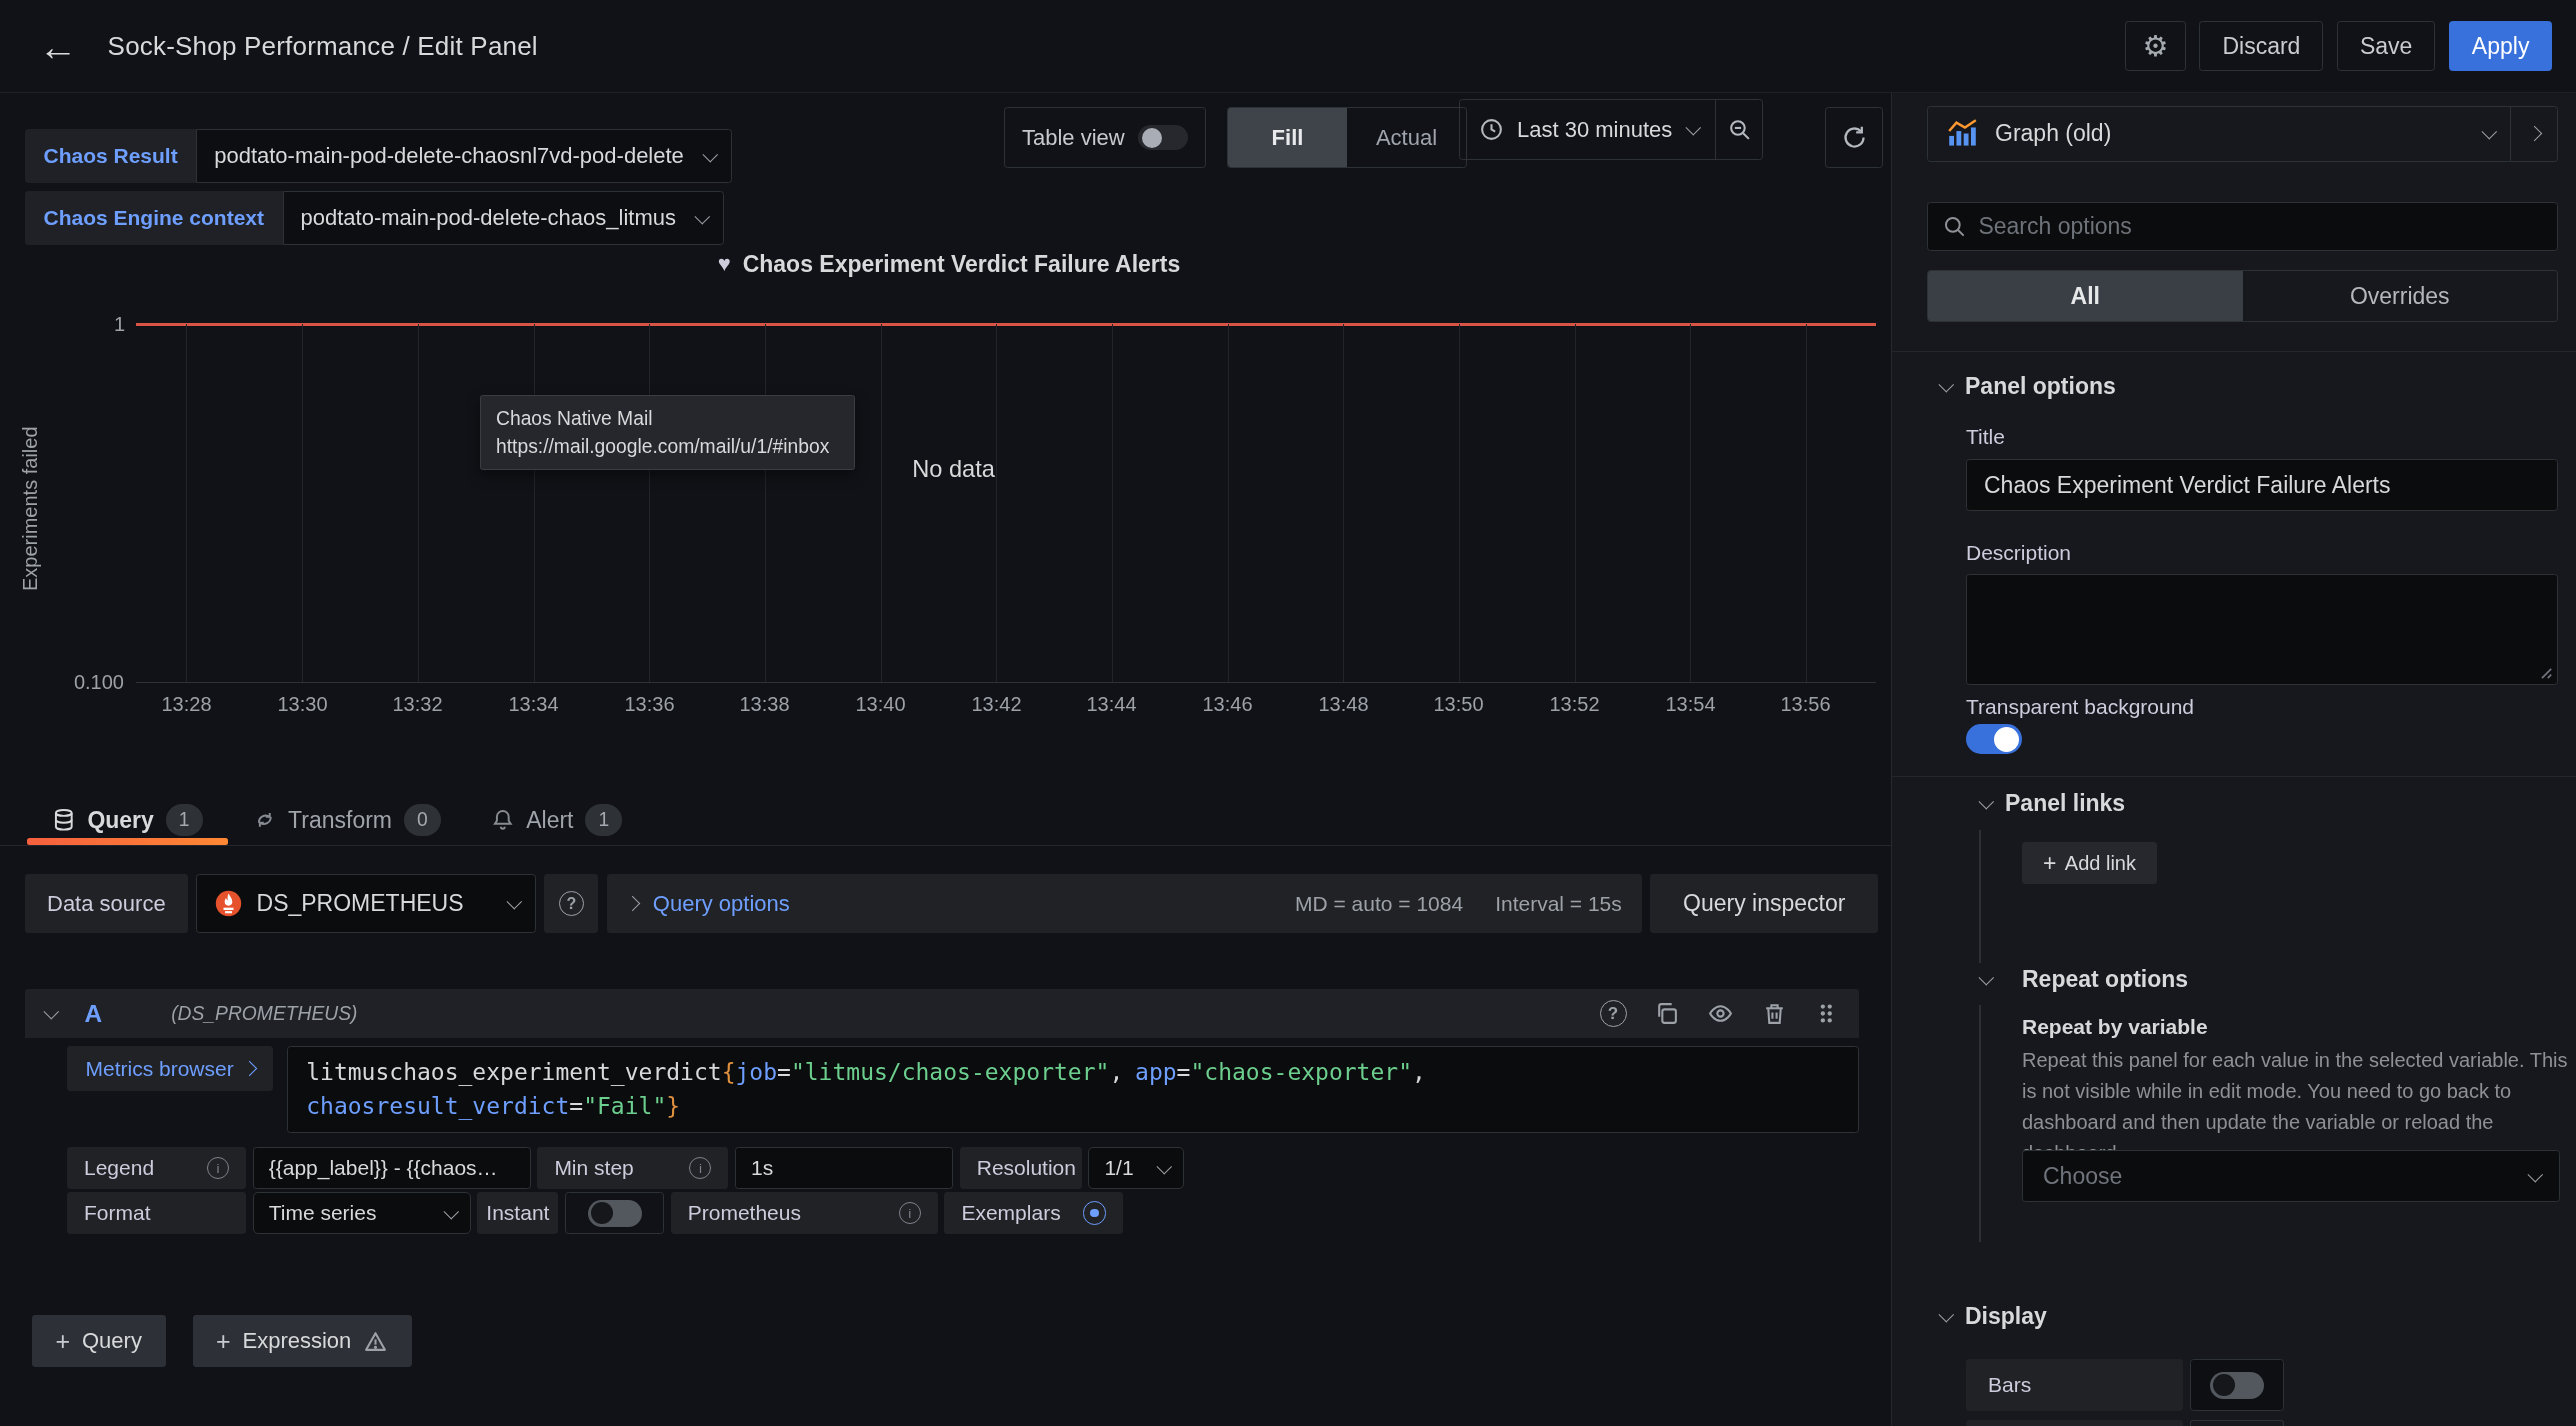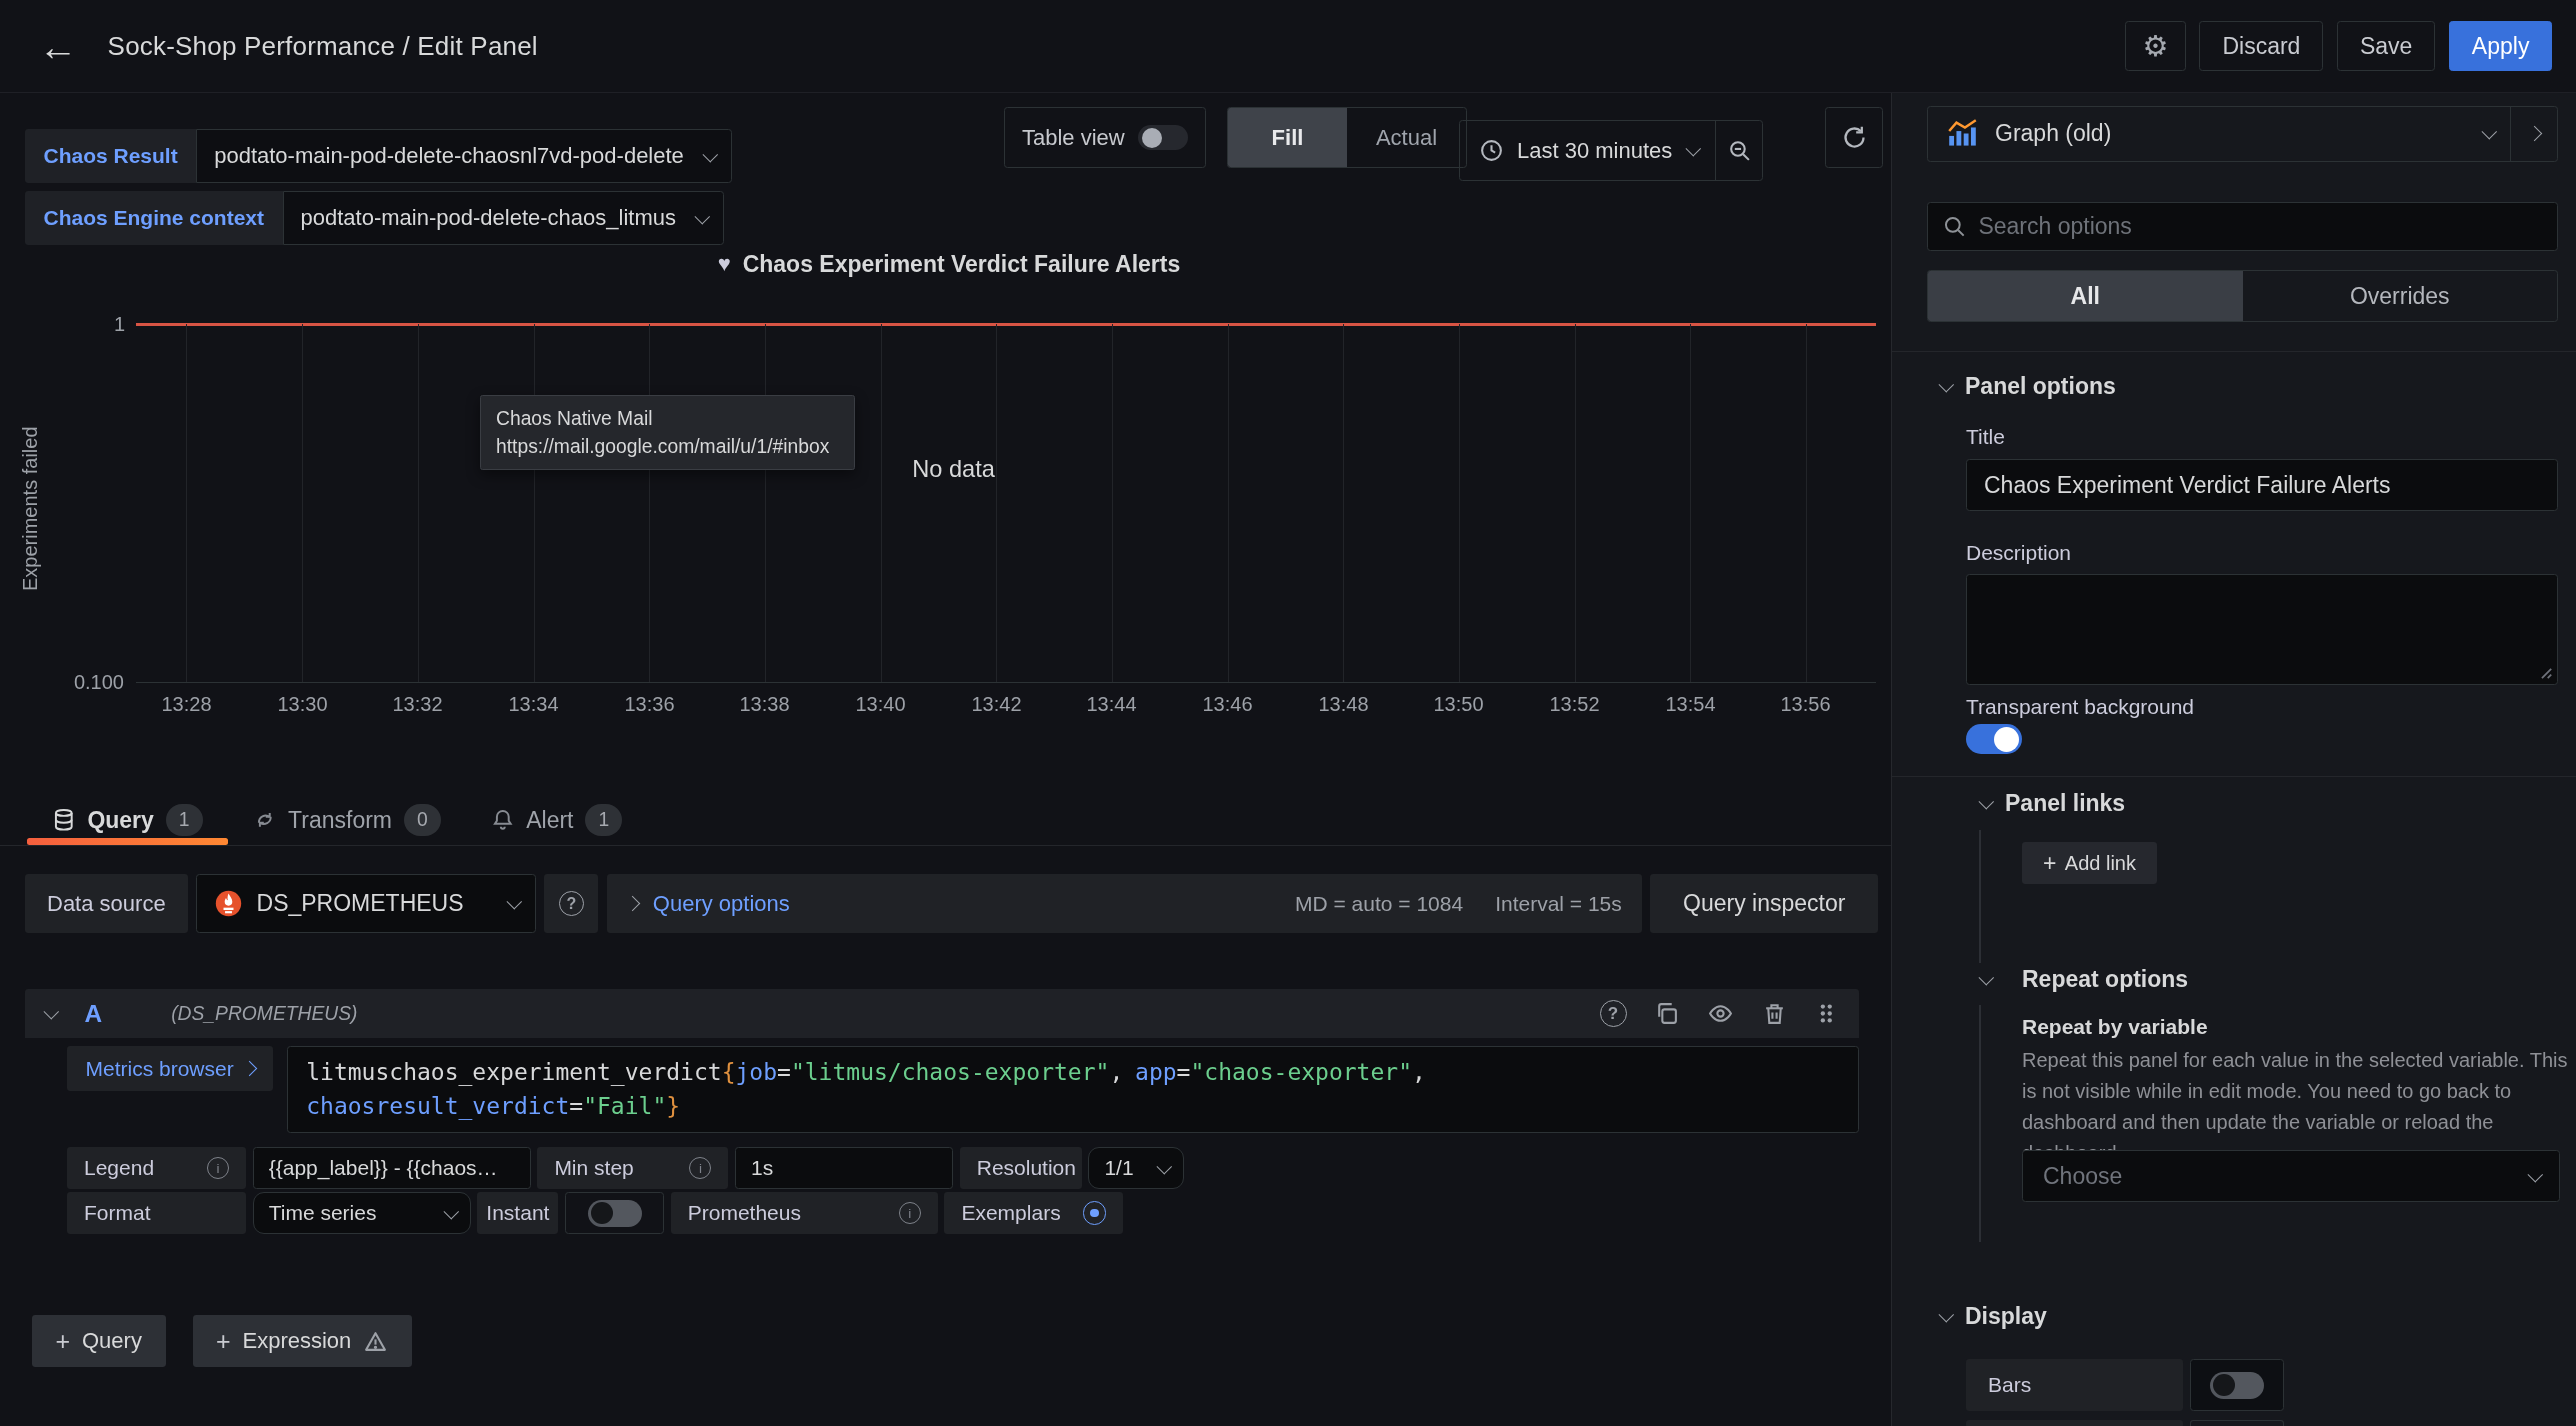--- a/index.html
+++ b/index.html
@@ -98,21 +98,21 @@
   .qicons > * { cursor:pointer; }
   .mbrow { left:67px; top:1046px; width:1792px; display:flex; align-items:flex-start; gap:13.5px; }
   .mbchip { height:45px; padding:0 18.5px; gap:10px; font-size:21px; font-weight:500; color:#6e9fff; cursor:pointer; }
   .codebox { flex:1; background:#0b0c0e; border:0.8px solid #2c3235; border-radius:3.4px; padding:8.4px 18.5px; font-family:"DejaVu Sans Mono",monospace; font-size:23px; line-height:34px; cursor:text; }
   .tk-m { color:#d8d9da; } .tk-b { color:#e0913f; } .tk-l { color:#6e9fff; } .tk-s { color:#6ccf8e; } .tk-p { color:#d8d9da; }
   .tk-comma { margin-right:11.8px; }
   .optrow { height:42px; display:flex; gap:6.7px; }
   .optrow .chip { font-size:21px; padding:0 17px; }
   .optrow .chip .sp { flex:1; }
   .inpt { background:#0b0c0e; border:0.8px solid #2c3235; border-radius:3.4px; display:flex; align-items:center; padding:0 15px; font-size:21px; color:#d8d9da; white-space:nowrap; overflow:hidden; cursor:text; }
-  .selct { background:#0b0c0e; border:0.8px solid #2c3235; border-radius:11px; display:flex; align-items:center; justify-content:space-between; padding:0 15px; font-size:21px; color:#d8d9da; cursor:pointer; }
+  .selct { background:#0b0c0e; border:0.8px solid #2c3235; border-radius:5px; display:flex; align-items:center; justify-content:space-between; padding:0 15px; font-size:21px; color:#d8d9da; cursor:pointer; }
   .togglebox { width:99px; border:0.8px solid #2c3235; border-radius:3.4px; background:#111217; display:flex; align-items:center; justify-content:center; }
   .info-i { width:22px; height:22px; border:1.7px solid #7e828a; border-radius:50%; color:#7e828a; font-size:13.5px; display:flex; align-items:center; justify-content:center; font-style:normal; }
   .exico { width:23.6px; height:23.6px; border:1.7px solid #6e9fff; border-radius:50%; display:flex; align-items:center; justify-content:center; }
   .exico::after { content:""; width:8.4px; height:8.4px; border-radius:50%; background:#6e9fff; }
   .qbtns { left:32px; top:1315px; display:flex; gap:27px; }
   .qbtn { height:52px; background:#2d3036; border-radius:3.4px; display:flex; align-items:center; gap:11.8px; padding:0 23.6px; font-size:22px; font-weight:500; color:#d8d9da; cursor:pointer; }
   .qbtn .plus { font-size:25px; color:#c9cbd1; font-weight:400; }
 
   
   .sidebar { left:1891px; top:93px; width:685px; height:1334px; background:#16181d; border-left:0.8px solid #26282d; }
@@ -178,21 +178,21 @@
   <div class="abs tbox tv" style="left:1004px; top:107px;">
     <span class="lbl">Table view</span>
     <span class="sw off-light">
         <span class="knob"></span>
       </span>
   </div>
   <div class="abs tbox seg" style="left:1227px; top:107px;">
     <div class="opt on">Fill</div>
     <div class="opt">Actual</div>
   </div>
-  <div class="abs tbox tp" style="left:1459px; top:120px;">
+  <div class="abs tbox tp" style="left:1459px; top:99px;">
     <div class="main">
       <svg class="ic" width="25" height="25" viewBox="0 0 24 24" fill="none" stroke="#b4b8bf" stroke-width="2">
           <circle cx="12" cy="12" r="9"></circle>
           <path d="M12 7v5l3.5 2"></path>
         </svg>
       <span class="t">Last 30 minutes</span>
       <span class="cv"></span>
     </div>
     <div class="zoombtn">
       <svg class="ic" width="25" height="25" viewBox="0 0 24 24" fill="none" stroke="#b4b8bf" stroke-width="2">

